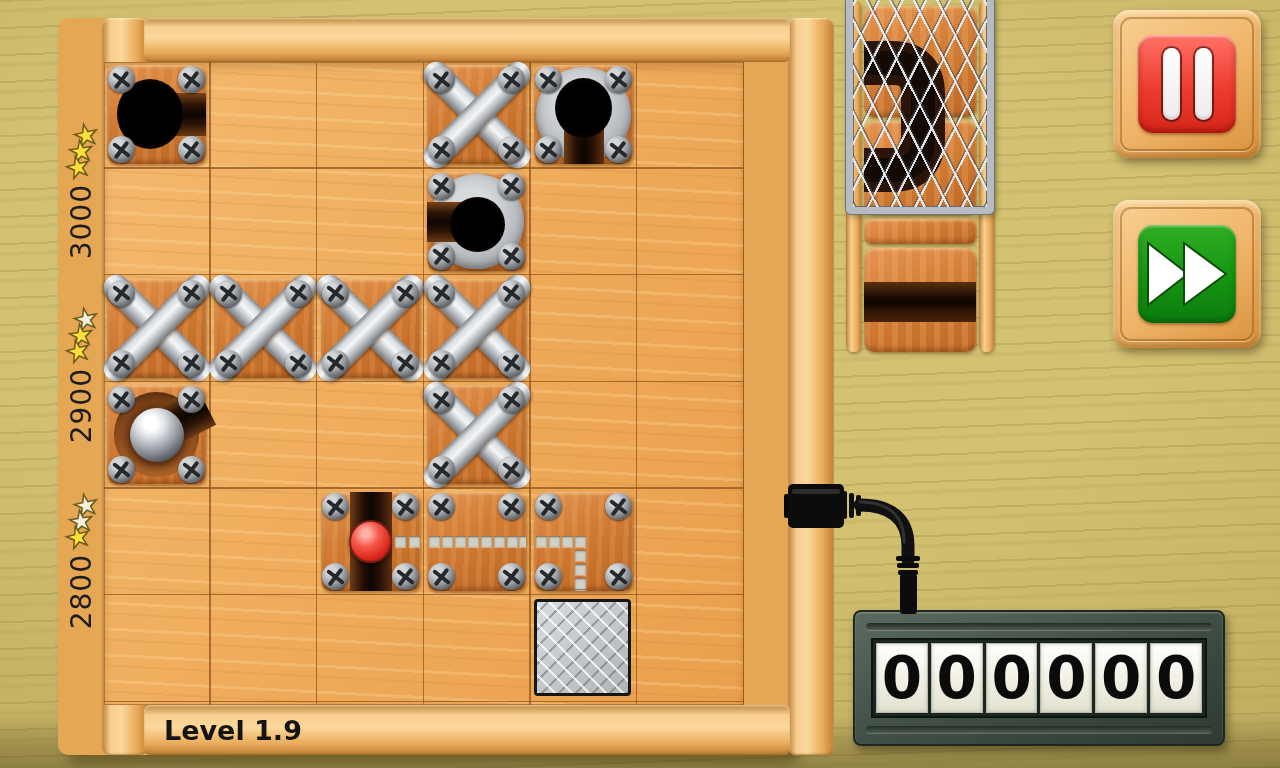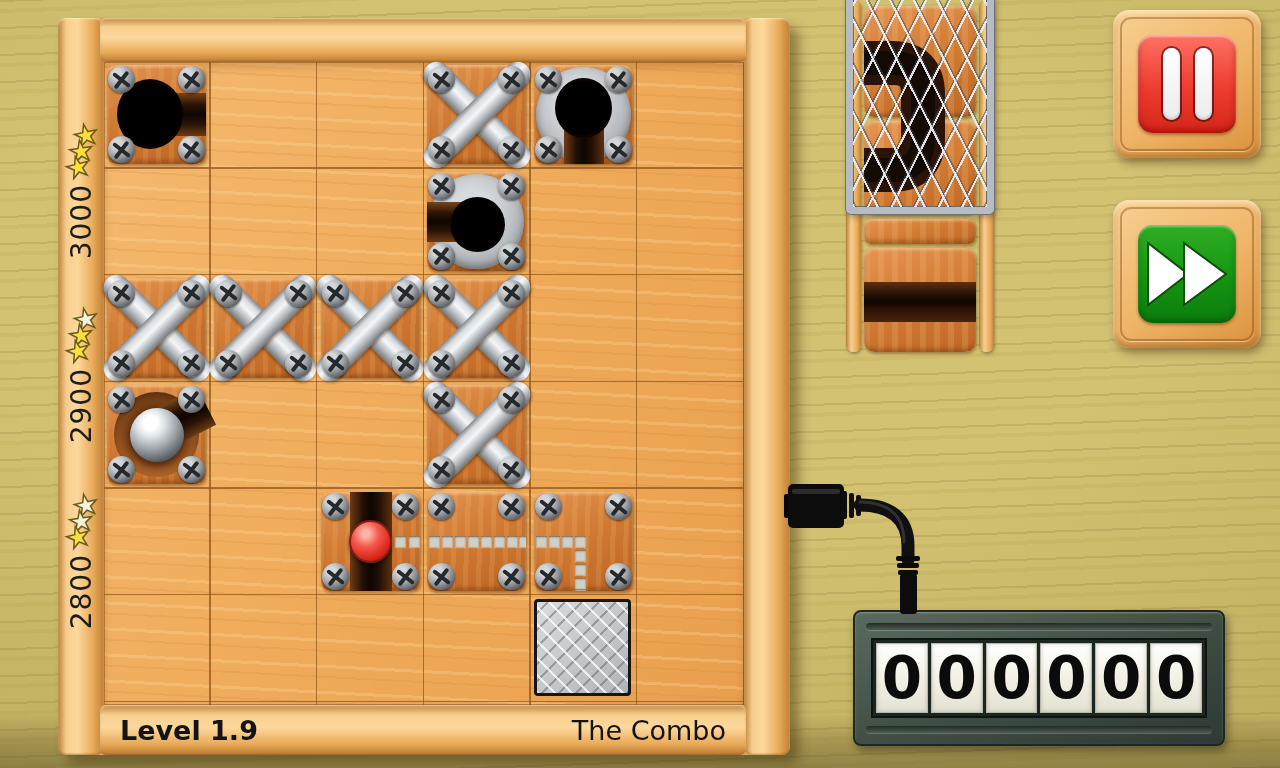--- a/index.html
+++ b/index.html
@@ -8,21 +8,21 @@
     background:
       linear-gradient(180deg, rgba(0,0,0,0) 0 93%, rgba(70,60,20,.28) 97%, rgba(50,45,15,.35) 100%),
       repeating-linear-gradient(178deg, rgba(125,110,50,.20) 0 2px, rgba(0,0,0,0) 2px 9px, rgba(160,145,75,.14) 9px 13px, rgba(0,0,0,0) 13px 27px),
       radial-gradient(120% 95% at 45% 35%, #d3c272 0 38%, #c6b465 68%, #b1a054 100%);}
   .abs{position:absolute;}
 
   
   .board-shadow{left:58px;top:18px;width:732px;height:737px;border-radius:10px;
     box-shadow:9px 9px 12px rgba(60,45,10,.45);background:#e6a755;}
   .rail{background:linear-gradient(to right,#bb8039 0,#f7cd8d 18%,#fcd89c 42%,#e9aa59 76%,#c07f35 100%);
-    border-radius:8px;box-shadow:inset 0 1px 2px rgba(255,245,210,.7), inset 0 -1px 2px rgba(120,70,15,.5);}
+    border-radius:8px;box-shadow:inset 0 1px 2px rgba(255,245,210,.7), inset 0 -1px 2px rgba(120,70,15,.5);margin-left:44px;}
   .rail-left{left:58px;top:18px;width:46px;height:737px;}
   .rail-right{left:744px;top:18px;width:46px;height:737px;}
   .rail-top,.rail-bottom{background:linear-gradient(to bottom,#c08540 0,#f8cf8f 20%,#fcd89c 45%,#e9aa59 78%,#bd7c33 100%);border-radius:6px;}
   .rail-top{left:100px;top:18px;width:646px;height:44px;}
   .rail-bottom{left:100px;top:705px;width:646px;height:50px;display:flex;align-items:center;justify-content:space-between;padding:0 20px;box-sizing:border-box;}
   .level-label{font-weight:bold;font-size:27px;color:#141414;}
   .level-name{font-size:27px;color:#141414;}
   .board-inner{left:104px;top:62px;width:640px;height:643px;
     background:
       repeating-linear-gradient(to right, rgba(0,0,0,0) 0 105.2px, rgba(146,86,28,.75) 105.2px 106.7px),
@@ -258,21 +258,20 @@
         <i class="screw s-tl"></i>
         <i class="screw s-tr"></i>
         <i class="screw s-bl"></i>
         <i class="screw s-br"></i>
       </div>
       <div class="tile t-metal-plate" style="left: 534.2px; top: 599px;"></div>
     </div>
 
   <div class="abs rail-bottom rail">
     <span class="level-label">Level 1.9</span>
-    <span class="level-name">The Combo</span>
   </div>
 
   <div id="score-layer">
       <div class="abs score-group" style="top: 124px;">
         <span class="star">★</span>
         <span class="star">★</span>
         <span class="star">★</span>
         <span class="score-num">3000</span>
       </div>
       <div class="abs score-group" style="top: 308px;">

